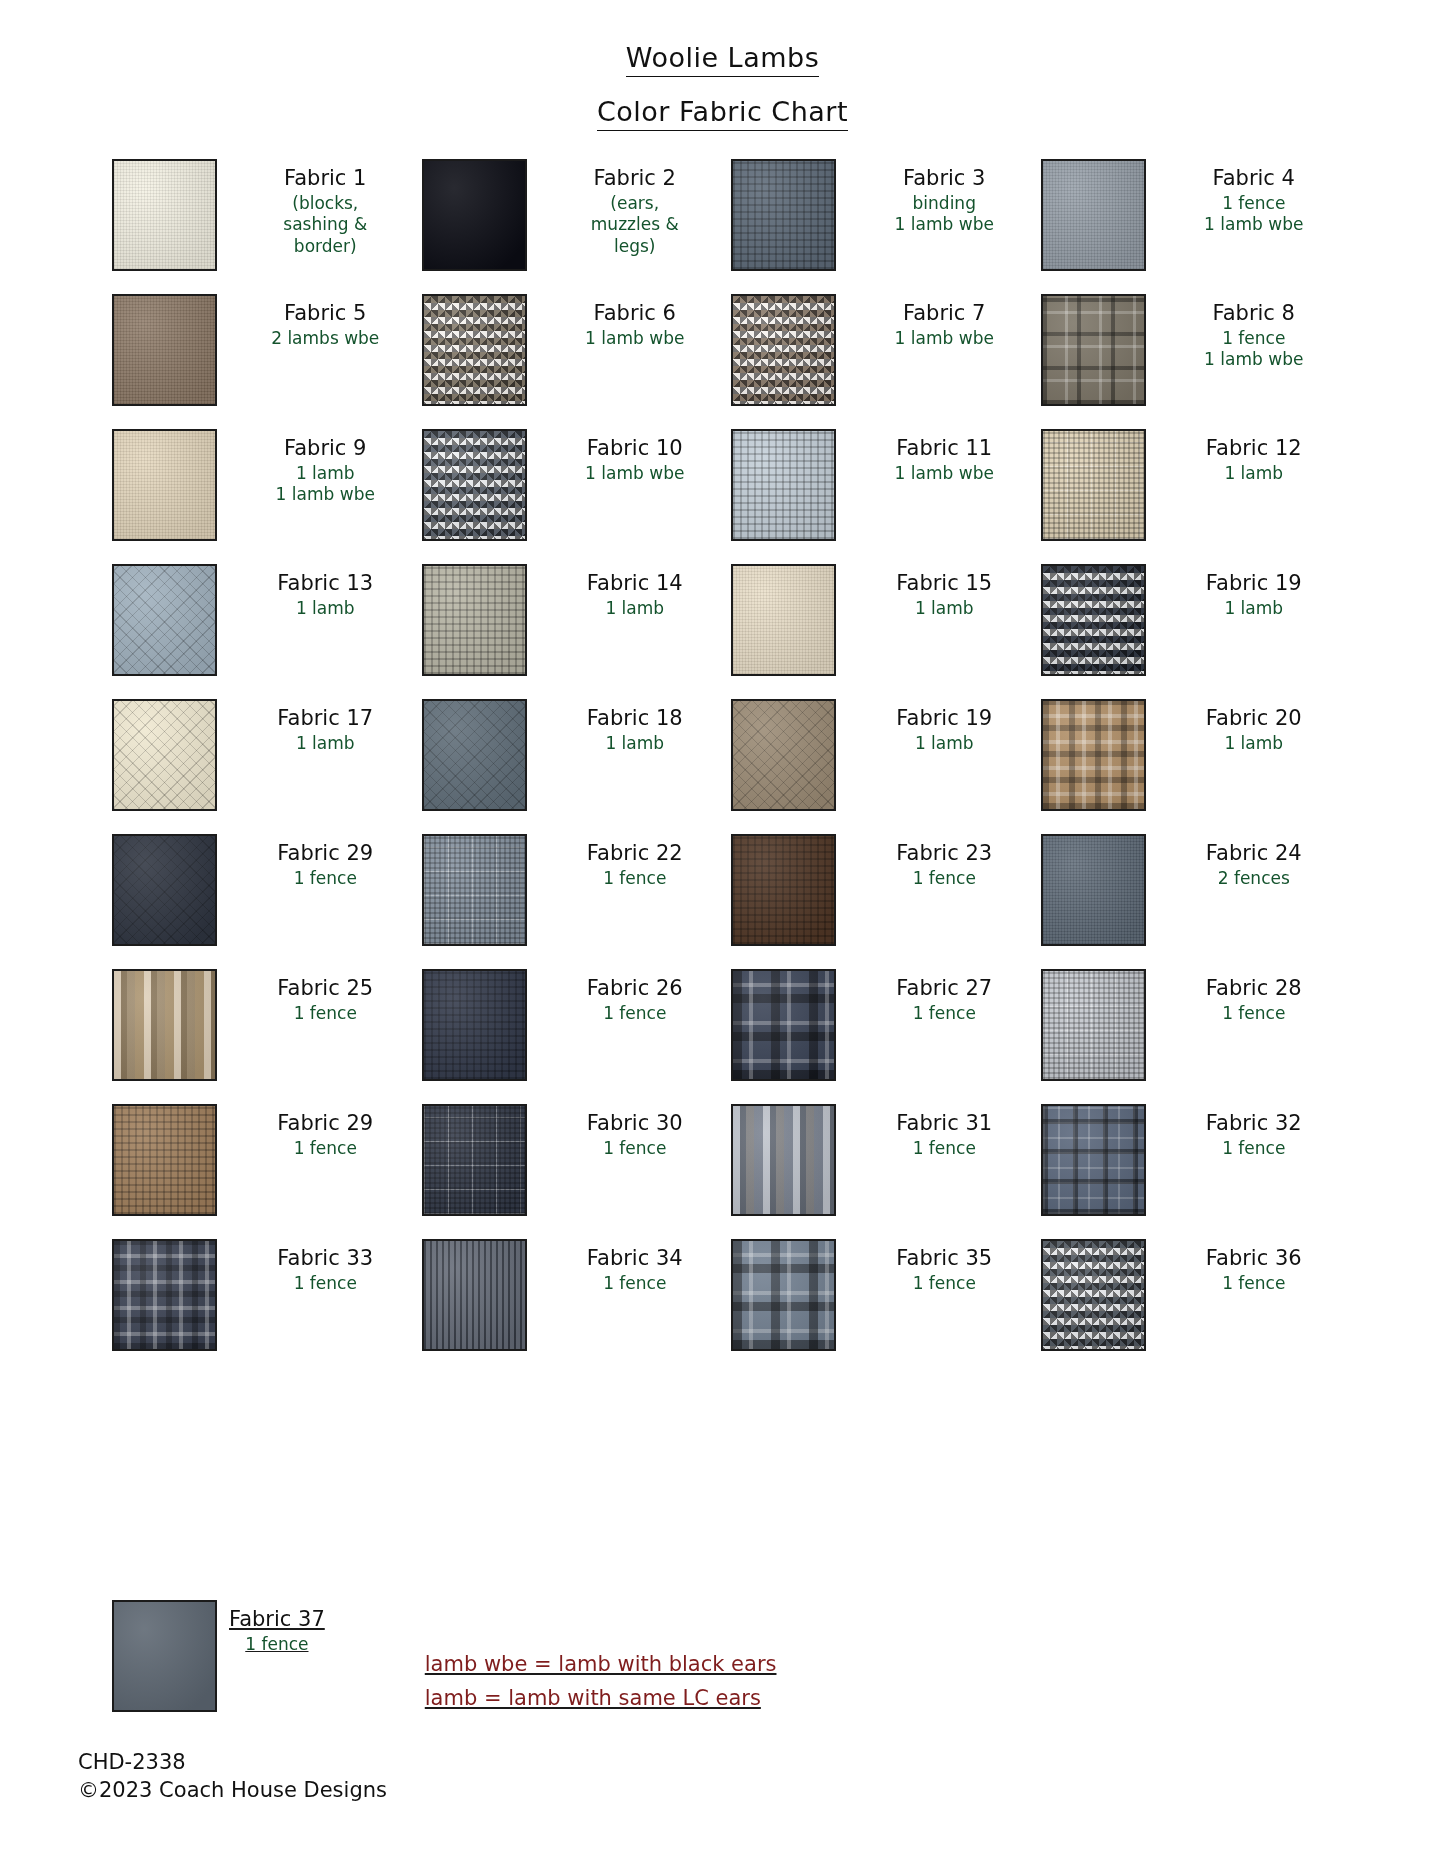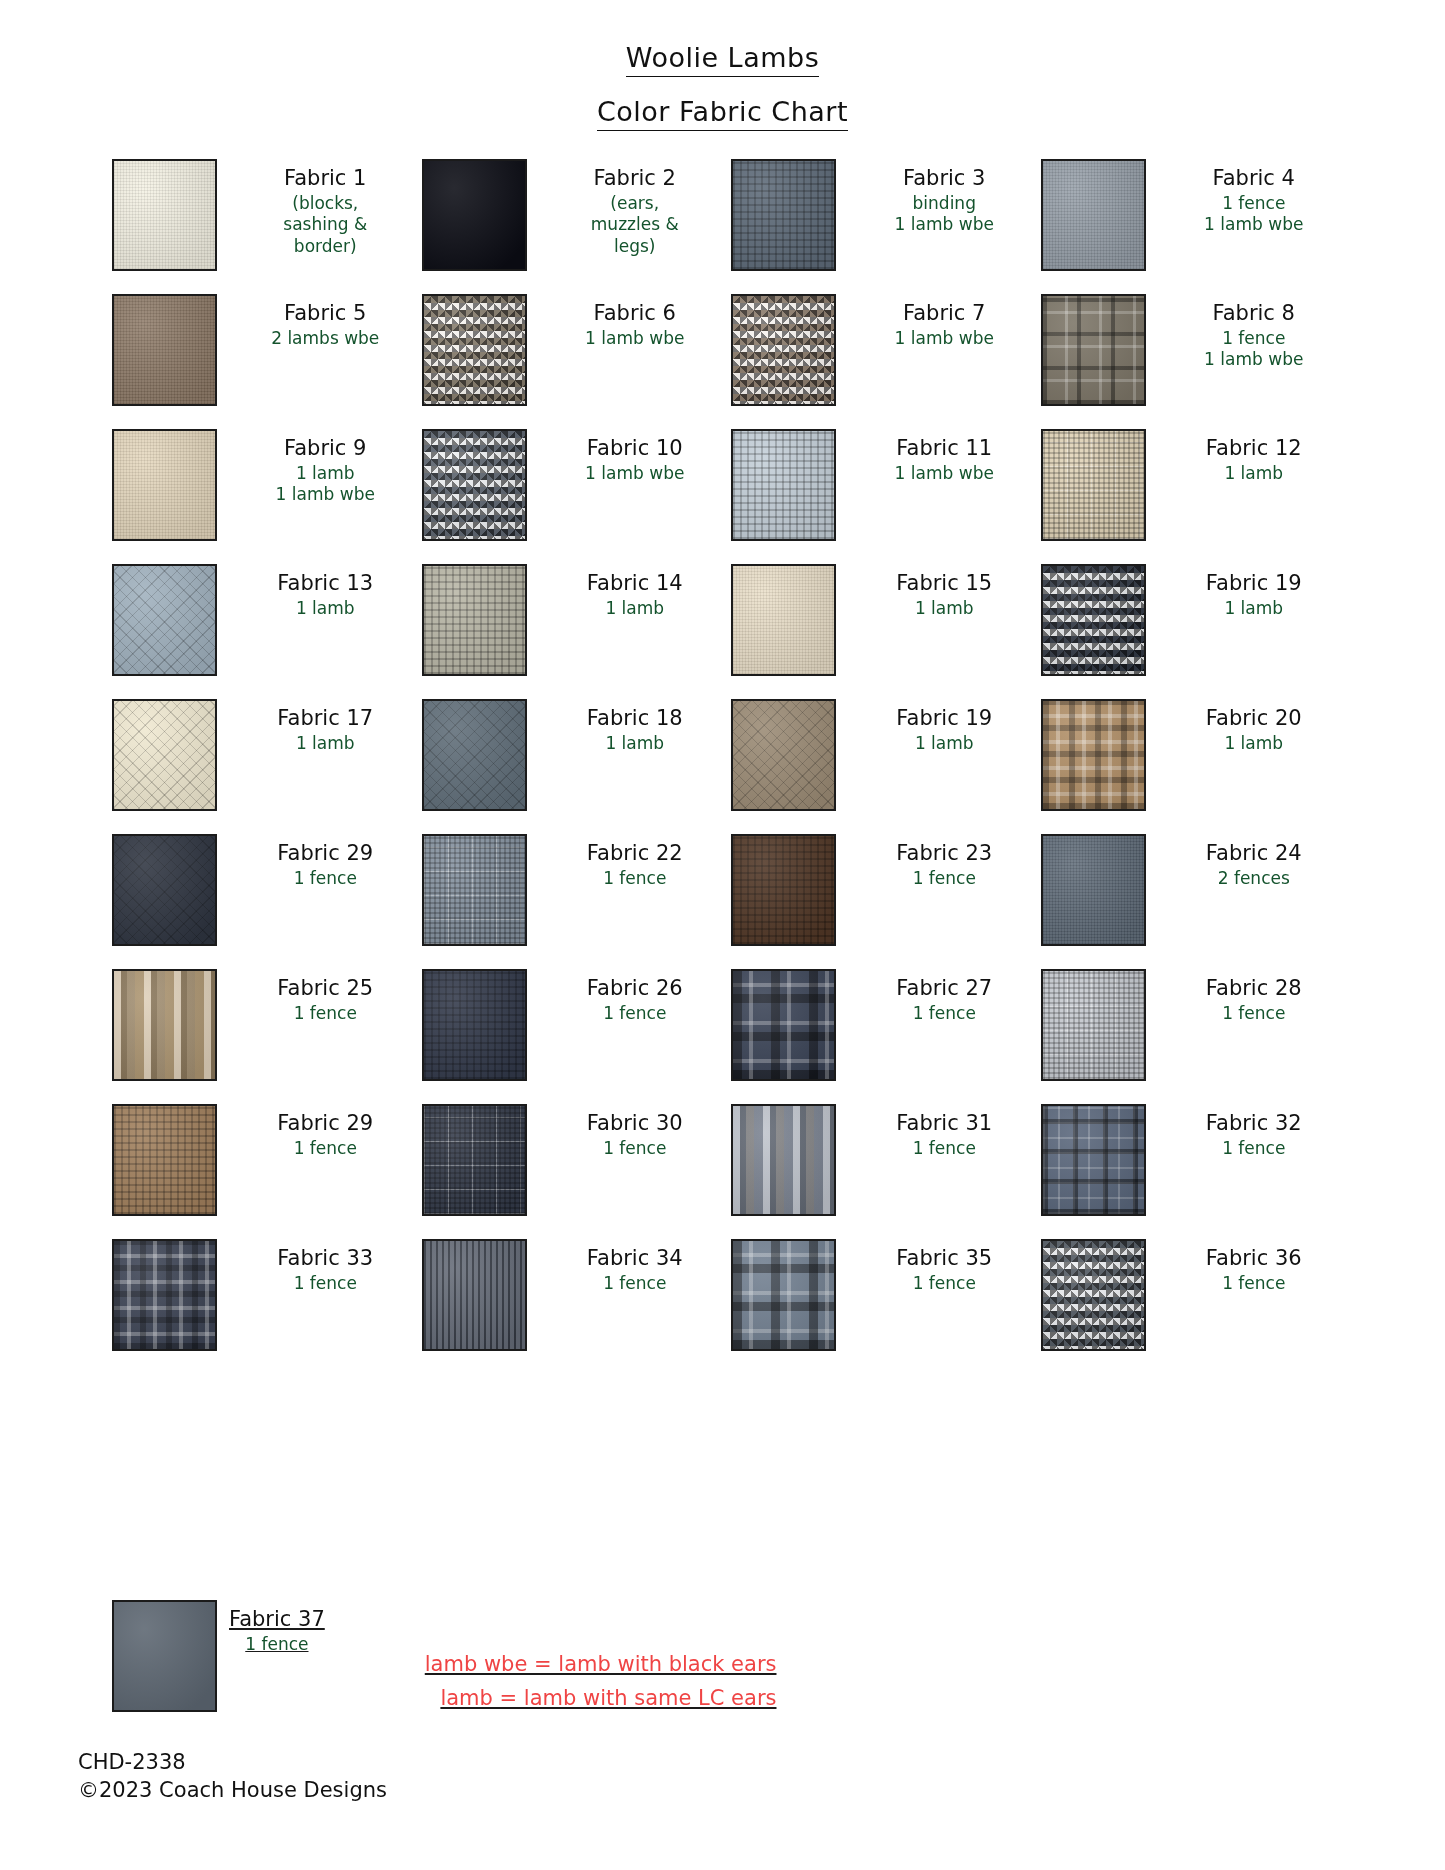--- a/index.html
+++ b/index.html
@@ -97,22 +97,21 @@
   .bottom-row {
     display: flex;
     align-items: flex-start;
     text-decoration: underline;
   }
   .legend {
     margin-left: 100px;
     padding-top: 48px;
     font-size: 21px;
     line-height: 1.6;
-    color: #ef4444;
-    text-align: right;
+    color: #7f1d1d;
   }
   .footer {
     position: absolute;
     left: 78px;
     top: 1748px;
     font-size: 21px;
     line-height: 1.35;
     color: #111;
   }
 

